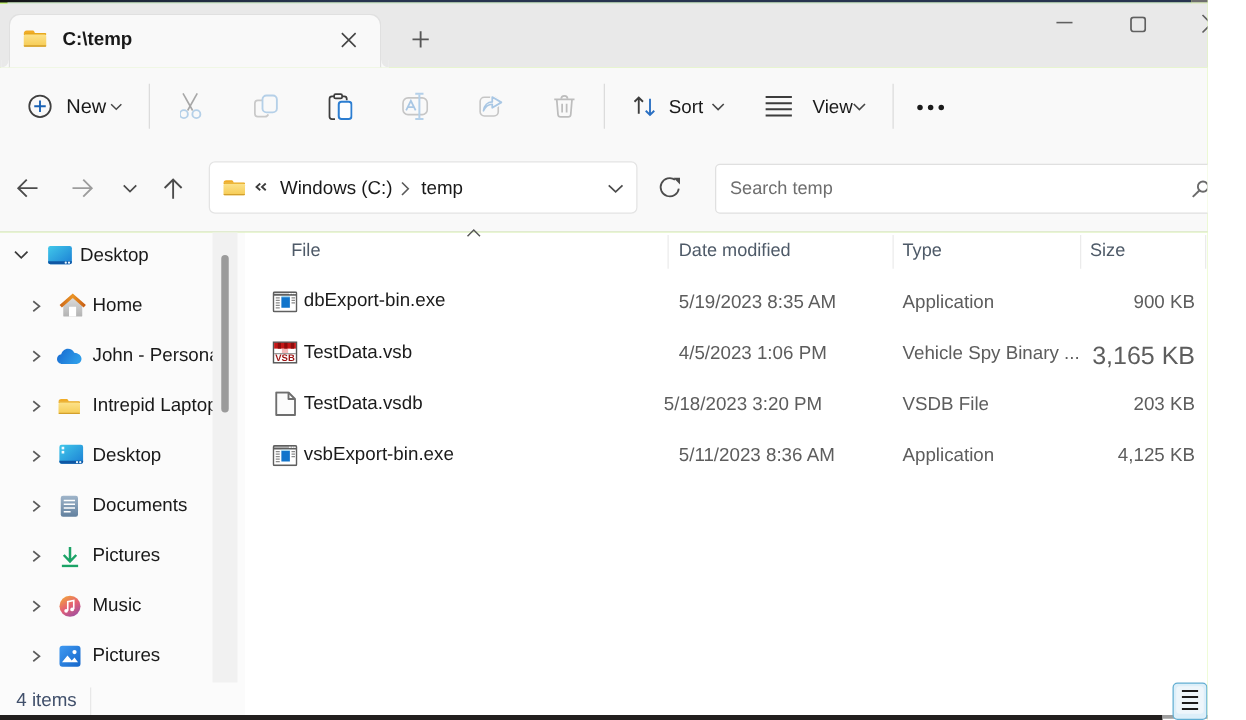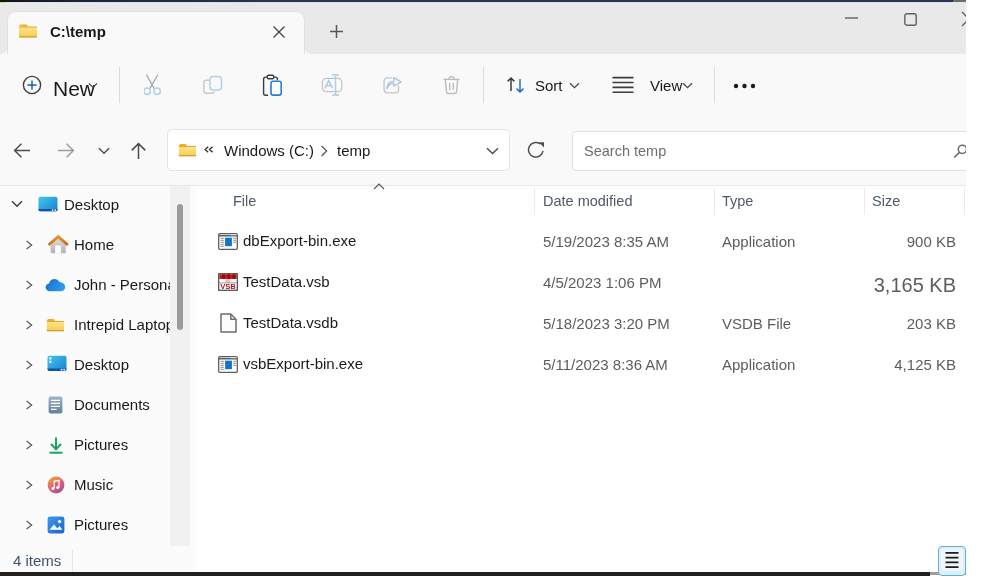--- a/index.html
+++ b/index.html
@@ -59,21 +59,21 @@
     <path d="M1 1 L15 15 M15 1 L1 15" stroke="#606060" stroke-width="1.3" fill="none"></path>
   </svg>
 
   <div class="abs" style="left:0;top:54px;width:997px;height:131px;background:#f9f9f9"></div>
   <div class="abs" style="left:0;top:185px;width:997px;height:1px;background:#e8e8e8"></div>
 
   <svg class="abs" style="left:22px;top:75px" width="20" height="20" viewBox="0 0 20 20">
     <circle cx="10" cy="10" r="8.6" stroke="#404040" stroke-width="1.4" fill="none"></circle>
     <path d="M10 5.4 L10 14.6 M5.4 10 L14.6 10" stroke="#1861b4" stroke-width="1.5" fill="none"></path>
   </svg>
-  <div class="abs txt" style="left:53px;top:77px;font-size:21px;color:#191919">New</div>
+  <div class="abs txt" style="left:53px;top:77px;font-size:16px;color:#191919">New</div>
   <svg class="abs" style="left:88px;top:82px" width="10" height="7" viewBox="0 0 11 7">
     <path d="M1 1.2 L5.5 5.6 L10 1.2" stroke="#474747" stroke-width="1.3" fill="none"></path>
   </svg>
 
   <div class="abs" style="left:119px;top:67px;width:1px;height:36px;background:#dcdcdc"></div>
 
   <svg class="abs" style="left:144px;top:74px" width="20" height="22" viewBox="0 0 20 22">
     <g stroke="#a7a7a7" stroke-width="1.3" fill="none">
       <path d="M2.4 0.7 L10.1 14.4"></path>
       <path d="M13.8 0.7 L6.1 14.4"></path>
@@ -376,28 +376,29 @@
     <rect x="1.3" y="1.3" width="17.4" height="4.6" fill="#c41818"></rect>
     <rect x="4.2" y="1.3" width="2.6" height="4.6" fill="#8c0d0d"></rect>
       <rect x="9.4" y="1.3" width="2.6" height="4.6" fill="#8c0d0d"></rect>
       <rect x="14.6" y="1.3" width="2.6" height="4.6" fill="#8c0d0d"></rect>
     <rect x="7.5" y="6.2" width="5" height="3.6" fill="#f3b8b8"></rect>
     <path d="M1.3 9.9 L18.7 9.9" stroke="#9a9a9a" stroke-width="1"></path>
     <text x="10" y="16.2" font-family="Liberation Sans,sans-serif" font-size="7.6" font-weight="bold" fill="#9e1414" text-anchor="middle">VSB</text>
   </svg>
   <div class="abs txt" style="left:243px;top:273px;font-size:15px;color:#1b1b1b">TestData.vsb</div>
   <div class="abs txt" style="left:543px;top:274px;font-size:15px;color:#5d5d5d">4/5/2023 1:06 PM</div>
+  <div class="abs txt" style="left:722px;top:274px;font-size:15px;color:#5d5d5d">Vehicle Spy Binary ...</div>
   <div class="abs txt" style="left:956px;top:274px;font-size:20px;color:#5d5d5d;transform:translateX(-100%)">3,165 KB</div>
 
   <svg class="abs" style="left:220px;top:313px" width="17" height="20" viewBox="0 0 17 20">
     <path d="M1 1 L10.8 1 L16 6.2 L16 19 L1 19 Z" fill="#fcfcfc" stroke="#6e6e6e" stroke-width="1.5" stroke-linejoin="round"></path>
     <path d="M10.8 1 L10.8 6.2 L16 6.2" fill="none" stroke="#6e6e6e" stroke-width="1.5" stroke-linejoin="round"></path>
   </svg>
   <div class="abs txt" style="left:243px;top:314px;font-size:15px;color:#1b1b1b">TestData.vsdb</div>
-  <div class="abs txt" style="left:543px;top:315px;font-size:15px;color:#5d5d5d">5/18/2023 3:20 PM</div>
+  <div class="abs txt" style="left:531px;top:315px;font-size:15px;color:#5d5d5d">5/18/2023 3:20 PM</div>
   <div class="abs txt" style="left:722px;top:315px;font-size:15px;color:#5d5d5d">VSDB File</div>
   <div class="abs txt" style="left:956px;top:315px;font-size:15px;color:#5d5d5d;transform:translateX(-100%)">203 KB</div>
 
   <svg class="abs" style="left:218px;top:356px" width="20" height="17" viewBox="0 0 20 17">
     <rect x="0.7" y="0.7" width="18.6" height="15.6" rx="1" fill="#ffffff" stroke="#5f5f5f" stroke-width="1.3"></rect>
     <path d="M1 2.7 L19 2.7" stroke="#5f5f5f" stroke-width="1.6"></path>
     <rect x="13.2" y="1.4" width="1.4" height="0.9" fill="#ffffff"></rect>
       <rect x="15.4" y="1.4" width="1.4" height="0.9" fill="#ffffff"></rect>
       <rect x="17.3" y="1.4" width="1.2" height="0.9" fill="#ffffff"></rect>
     <rect x="7.1" y="4.6" width="6.8" height="8.6" fill="#1174cb"></rect>

